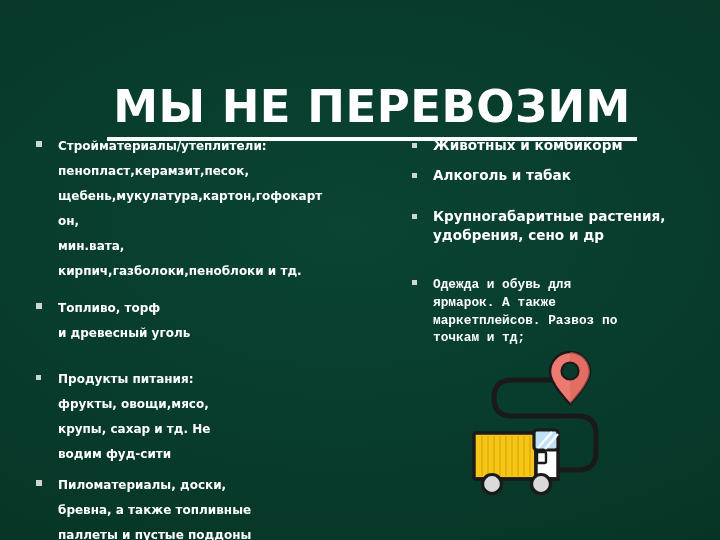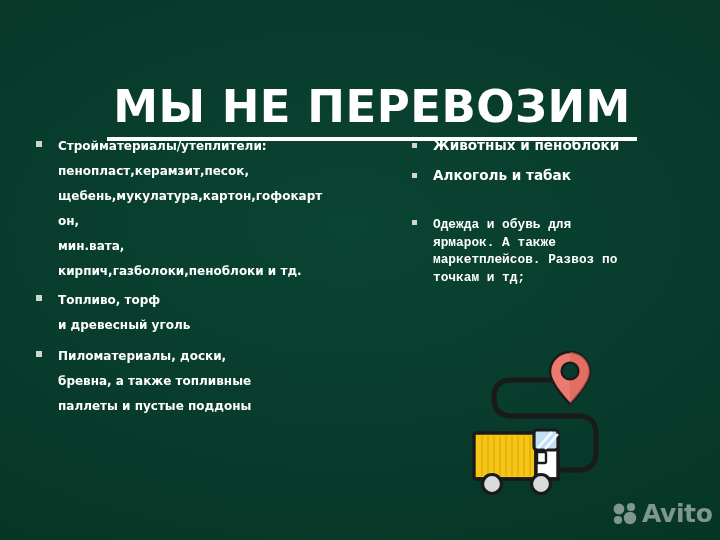--- a/index.html
+++ b/index.html
@@ -66,21 +66,21 @@
     background: #cfd6d2;
   }
   .bullet-text {
     display: block;
     white-space: pre-line;
   }
 
   
   #left-column .bullet-item { font-size: 12px; line-height: 25px; }
   #left-column .bullet-item.i0 { margin-top: 0px; }
-  #left-column .bullet-item.i1 { margin-top: 4px; }
+  #left-column .bullet-item.i1 { margin-top: 12px; }
   #left-column .bullet-item.i2 { margin-top: 21px; }
   #left-column .bullet-item.i2 .bullet-marker { top: 8px; width: 5px; height: 5px; }
   #left-column .bullet-item.i3 { margin-top: 6px; }
 
   
   #right-column .bullet-item { font-size: 13.6px; line-height: 18.6px; padding-left: 30px; }
   #right-column .bullet-item .bullet-marker { left: 9px; top: 7px; width: 5px; height: 5px; }
   #right-column .bullet-item.r0 { margin-top: 2px; }
   #right-column .bullet-item.r1 { margin-top: 11px; }
   #right-column .bullet-item.r2 { margin-top: 23px; }
@@ -136,42 +136,54 @@
 мин.вата,
 кирпич,газболоки,пеноблоки и тд.</span>
     </div>
 
     <div class="bullet-item i1">
       <span class="bullet-marker"></span>
       <span class="bullet-text">Топливо, торф
  и древесный уголь</span>
     </div>
 
+    <div class="bullet-item i2">
+      <span class="bullet-marker"></span>
+      <span class="bullet-text">Продукты питания:
+фрукты, овощи,мясо,
+крупы, сахар и тд. Не
+водим фуд-сити</span>
+    </div>
 
     <div class="bullet-item i3">
       <span class="bullet-marker"></span>
       <span class="bullet-text">Пиломатериалы, доски,
 бревна, а также топливные
 паллеты и пустые поддоны</span>
     </div>
 
   </div>
 
   <div id="right-column" class="column">
 
     <div class="bullet-item r0">
       <span class="bullet-marker"></span>
-      <span class="bullet-text">Животных и пеноблоки</span>
+      <span class="bullet-text">Животных и комбикорм</span>
     </div>
 
     <div class="bullet-item r1">
       <span class="bullet-marker"></span>
       <span class="bullet-text">Алкоголь и табак</span>
     </div>
 
+    <div class="bullet-item r2">
+      <span class="bullet-marker"></span>
+      <span class="bullet-text">Крупногабаритные растения,
+удобрения, сено и др</span>
+    </div>
 
     <div class="bullet-item r3">
       <span class="bullet-marker"></span>
       <span class="bullet-text">Одежда и обувь для
 ярмарок. А также
 маркетплейсов. Развоз по
 точкам и тд;</span>
     </div>
 
   </div>
@@ -216,23 +228,14 @@
 
         <line x1="5" y1="131" x2="88" y2="131" stroke="#1a1a1a" stroke-width="3.4" stroke-linecap="round"></line>
 
         <circle cx="22" cy="136" r="9.5" fill="#d9dbda" stroke="#1a1a1a" stroke-width="3.2"></circle>
         <circle cx="71" cy="136" r="9.5" fill="#d9dbda" stroke="#1a1a1a" stroke-width="3.2"></circle>
       </g>
 
     </svg>
   </div>
 
-  <div id="avito-watermark">
-    <svg class="avito-dots" width="26" height="24" viewBox="0 0 26 24" xmlns="http://www.w3.org/2000/svg">
-      <circle cx="7" cy="7" r="5.4" fill="#c9d2ce"></circle>
-      <circle cx="19" cy="5" r="4.1" fill="#c9d2ce"></circle>
-      <circle cx="6" cy="18" r="4.1" fill="#c9d2ce"></circle>
-      <circle cx="18" cy="16" r="6.2" fill="#c9d2ce"></circle>
-    </svg>
-    <span id="avito-wordmark">Avito</span>
-  </div>
 
 </div>
 
 </body></html>

